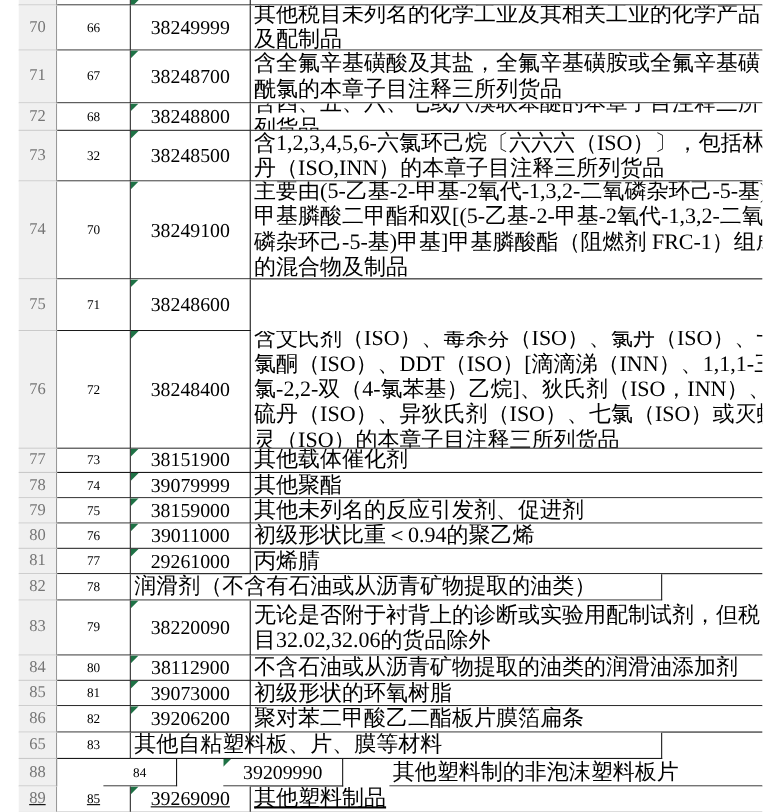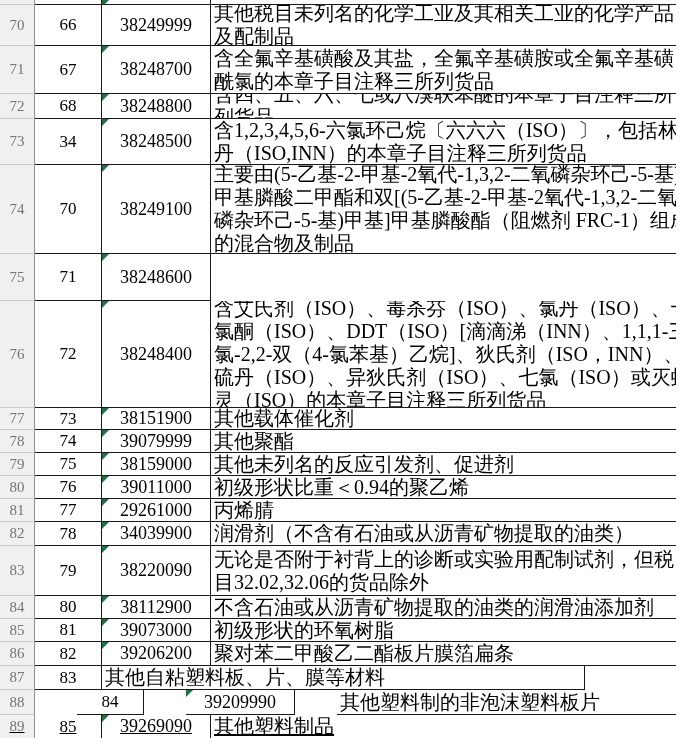--- a/index.html
+++ b/index.html
@@ -9,38 +9,38 @@
     --hdr-line:#c9c9c9;
     --hdr-edge:#8e8e8e;
     --tri:#1e7145;
   }
   html,body{margin:0;padding:0;}
   body{
     width:696px;height:738px;overflow:hidden;background:#ffffff;
     font-family:"Liberation Serif","DejaVu Serif",serif;
     color:#000;
   }
-  .sheet{width:676px;height:738px;overflow:hidden;}
+  .sheet{width:676px;height:738px;overflow:hidden;padding-left:17px;}
   .row{display:flex;width:696px;box-sizing:border-box;}
   .rh{
     width:35px;flex:none;box-sizing:border-box;
     background:var(--hdr-bg);color:var(--hdr-fg);
     display:flex;align-items:center;justify-content:center;
     font-size:15px;
     border-right:1px solid var(--hdr-edge);
     border-bottom:1px solid var(--hdr-line);
   }
   .cell{
     box-sizing:border-box;background:#fff;
     border-right:1px solid var(--line);
     border-bottom:1px solid var(--line);
     display:flex;align-items:center;
     overflow:hidden;
   }
-  .seq{width:67px;flex:none;justify-content:center;font-size:17px;}
+  .seq{width:67px;flex:none;justify-content:center;font-size:12px;}
   .code{width:109px;flex:none;justify-content:center;font-size:18px;position:relative;}
   .desc{
     width:483px;flex:none;justify-content:flex-start;
     font-size:20px;line-height:23px;
     padding:1px 2px 1px 3px;
     word-break:break-all;
   }
   .tri{
     position:absolute;top:0;left:0;width:0;height:0;
     border-top:7px solid var(--tri);
@@ -74,21 +74,21 @@
         <div class="cell desc">含全氟辛基磺酸及其盐，全氟辛基磺胺或全氟辛基磺酰氯的本章子目注释三所列货品</div>
       </div>
       <div class="row" style="height: 25px;">
         <div class="rh">72</div>
         <div class="cell seq">68</div>
         <div class="cell code"><span class="tri"></span>38248800</div>
         <div class="cell desc">含四、五、六、七或八溴联苯醚的本章子目注释三所列货品</div>
       </div>
       <div class="row" style="height: 46px;">
         <div class="rh">73</div>
-        <div class="cell seq">34</div>
+        <div class="cell seq">32</div>
         <div class="cell code"><span class="tri"></span>38248500</div>
         <div class="cell desc">含1,2,3,4,5,6-六氯环己烷〔六六六（ISO）〕，包括林丹（ISO,INN）的本章子目注释三所列货品</div>
       </div>
       <div class="row" style="height: 89px;">
         <div class="rh">74</div>
         <div class="cell seq">70</div>
         <div class="cell code"><span class="tri"></span>38249100</div>
         <div class="cell desc">主要由(5-乙基-2-甲基-2氧代-1,3,2-二氧磷杂环己-5-基)甲基膦酸二甲酯和双[(5-乙基-2-甲基-2氧代-1,3,2-二氧磷杂环己-5-基)甲基]甲基膦酸酯（阻燃剂 FRC-1）组成的混合物及制品</div>
       </div>
       <div class="row" style="height: 47px;">
@@ -128,21 +128,20 @@
       </div>
       <div class="row" style="height: 23px;">
         <div class="rh">81</div>
         <div class="cell seq">77</div>
         <div class="cell code"><span class="tri"></span>29261000</div>
         <div class="cell desc">丙烯腈</div>
       </div>
       <div class="row" style="height: 24px;">
         <div class="rh">82</div>
         <div class="cell seq">78</div>
-        <div class="cell code"><span class="tri"></span>34039900</div>
         <div class="cell desc">润滑剂（不含有石油或从沥青矿物提取的油类）</div>
       </div>
       <div class="row" style="height: 50px;">
         <div class="rh">83</div>
         <div class="cell seq">79</div>
         <div class="cell code"><span class="tri"></span>38220090</div>
         <div class="cell desc">无论是否附于衬背上的诊断或实验用配制试剂，但税目32.02,32.06的货品除外</div>
       </div>
       <div class="row" style="height: 23px;">
         <div class="rh">84</div>
@@ -156,21 +155,21 @@
         <div class="cell code"><span class="tri"></span>39073000</div>
         <div class="cell desc">初级形状的环氧树脂</div>
       </div>
       <div class="row" style="height: 24px;">
         <div class="rh">86</div>
         <div class="cell seq">82</div>
         <div class="cell code"><span class="tri"></span>39206200</div>
         <div class="cell desc">聚对苯二甲酸乙二酯板片膜箔扁条</div>
       </div>
       <div class="row" style="height: 24px;">
-        <div class="rh">87</div>
+        <div class="rh">65</div>
         <div class="cell seq">83</div>
         <div class="cell desc">其他自粘塑料板、片、膜等材料</div>
       </div>
       <div class="row" style="height: 25px; gap: 42px;">
         <div class="rh">88</div>
         <div class="cell seq">84</div>
         <div class="cell code"><span class="tri"></span>39209990</div>
         <div class="cell desc">其他塑料制的非泡沫塑料板片</div>
       </div>
       <div class="row" style="height: 24px; text-decoration: underline;">

